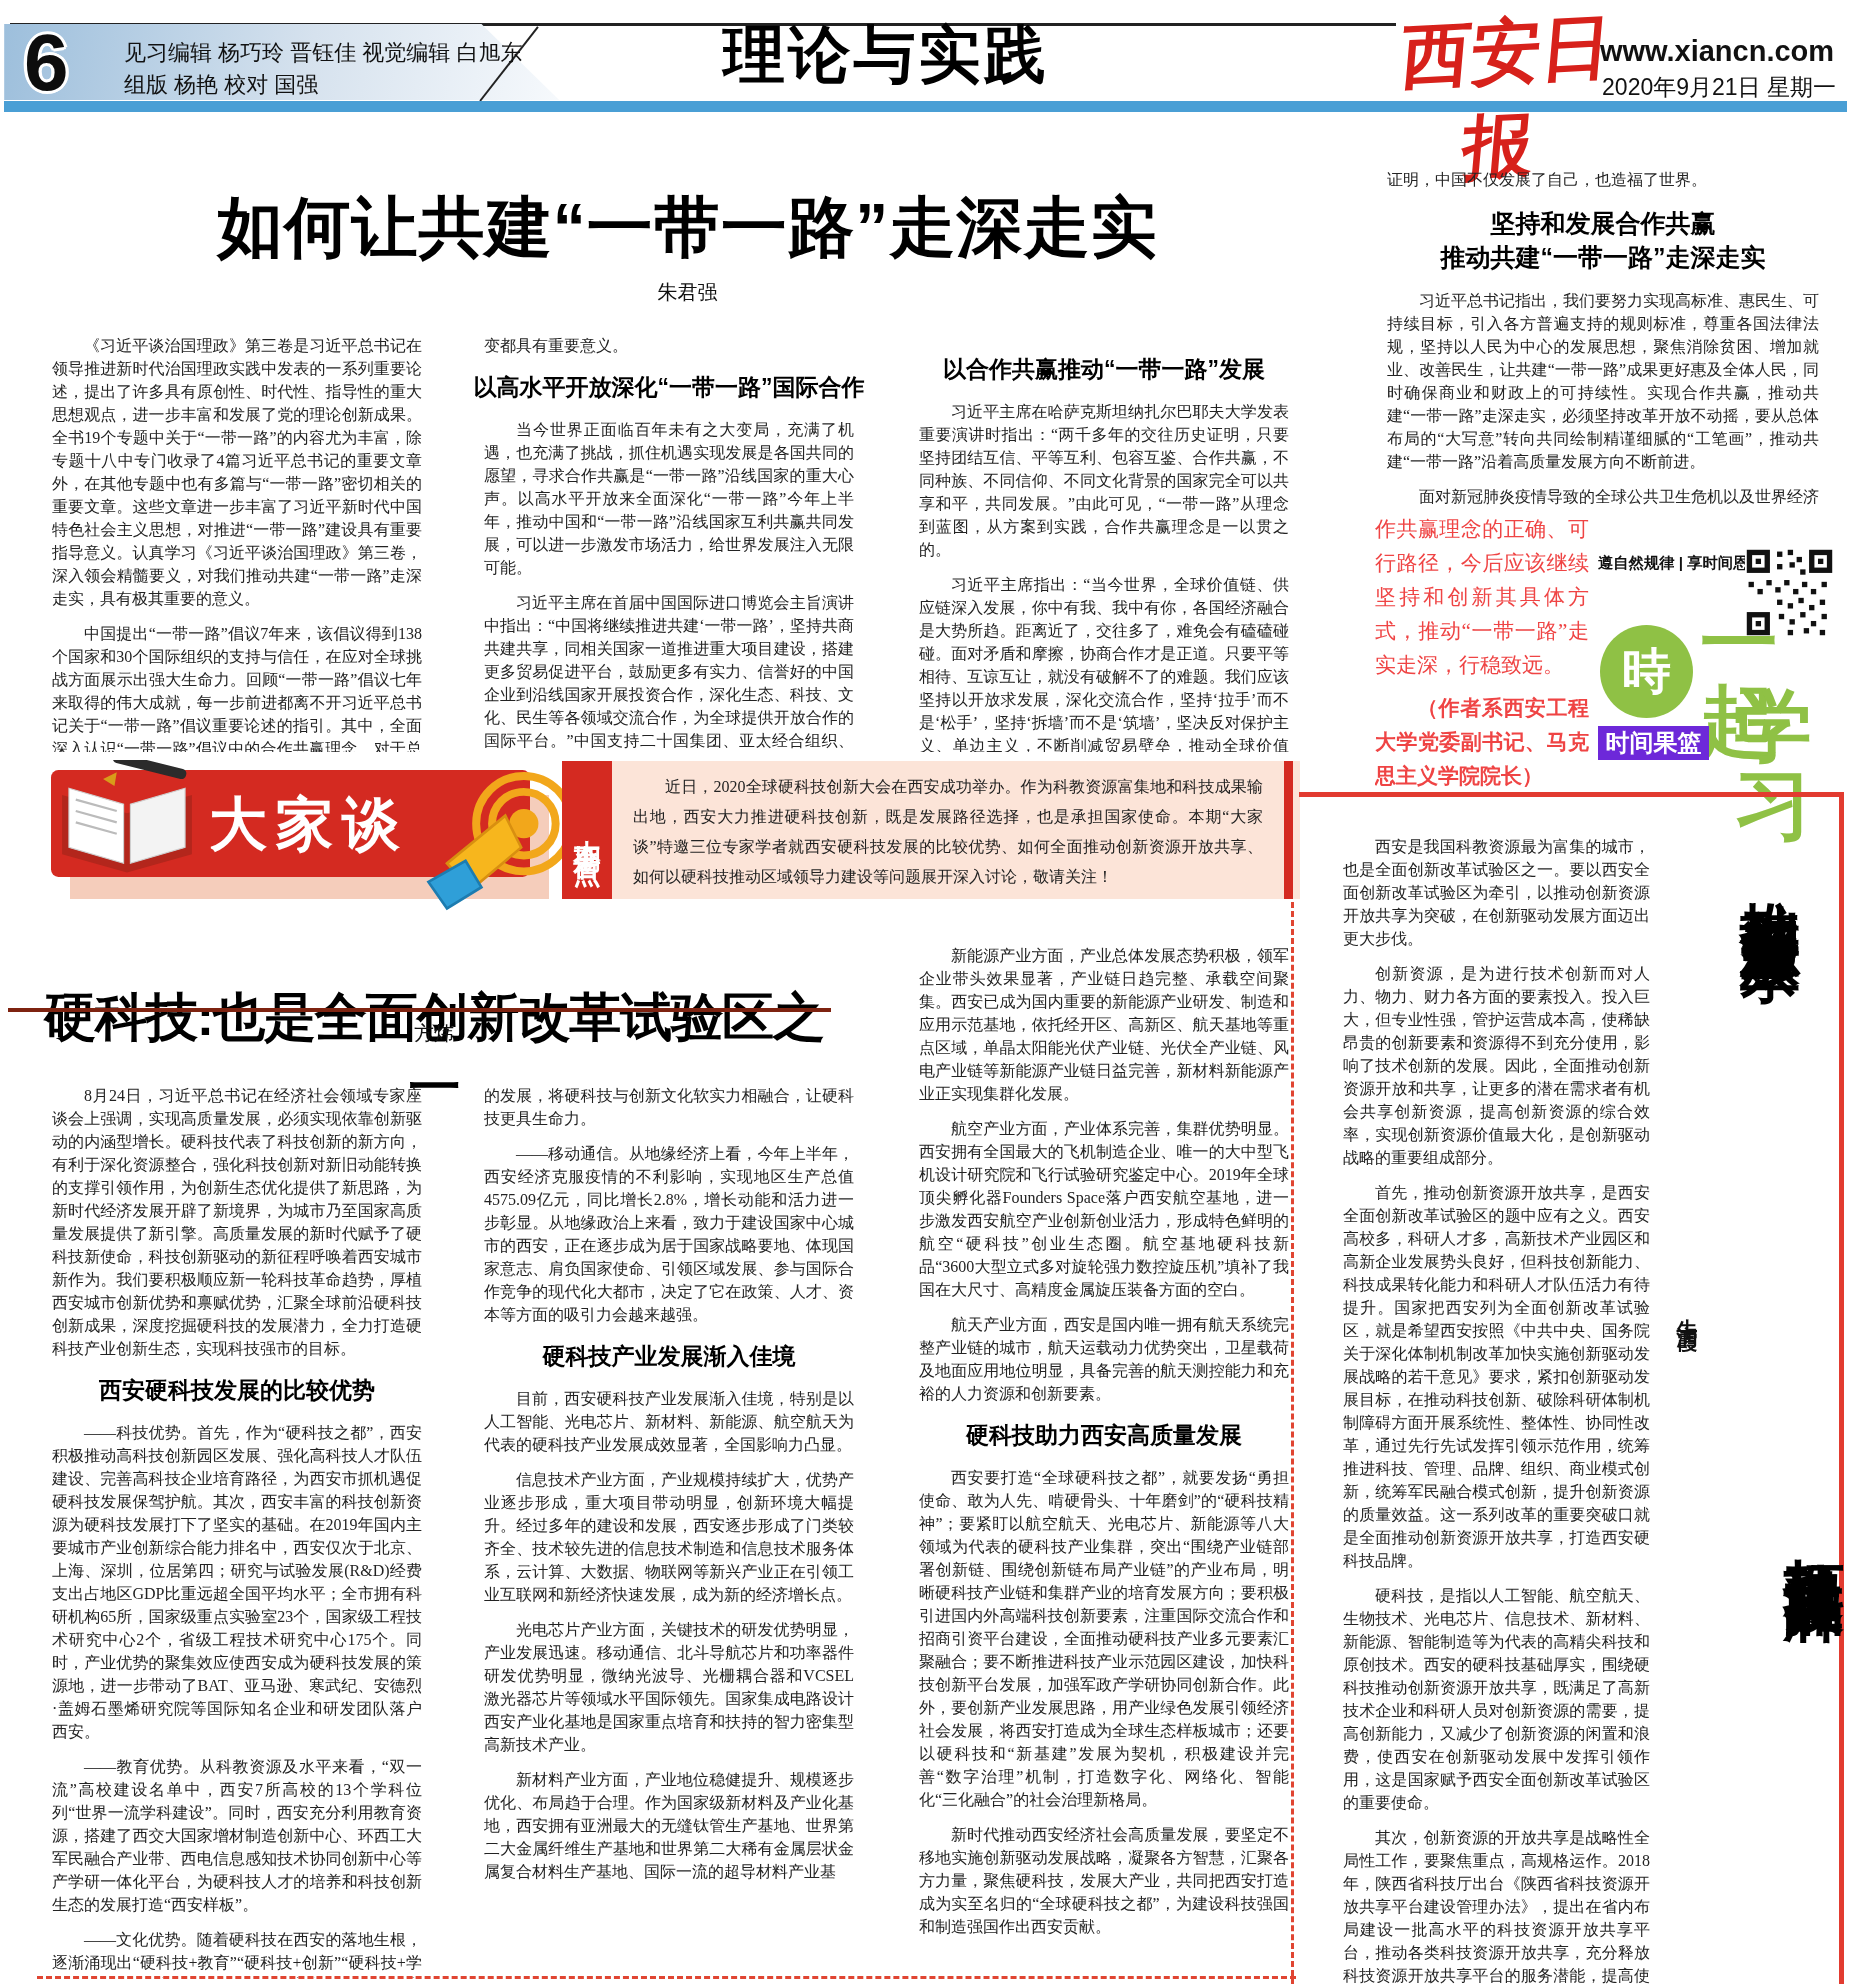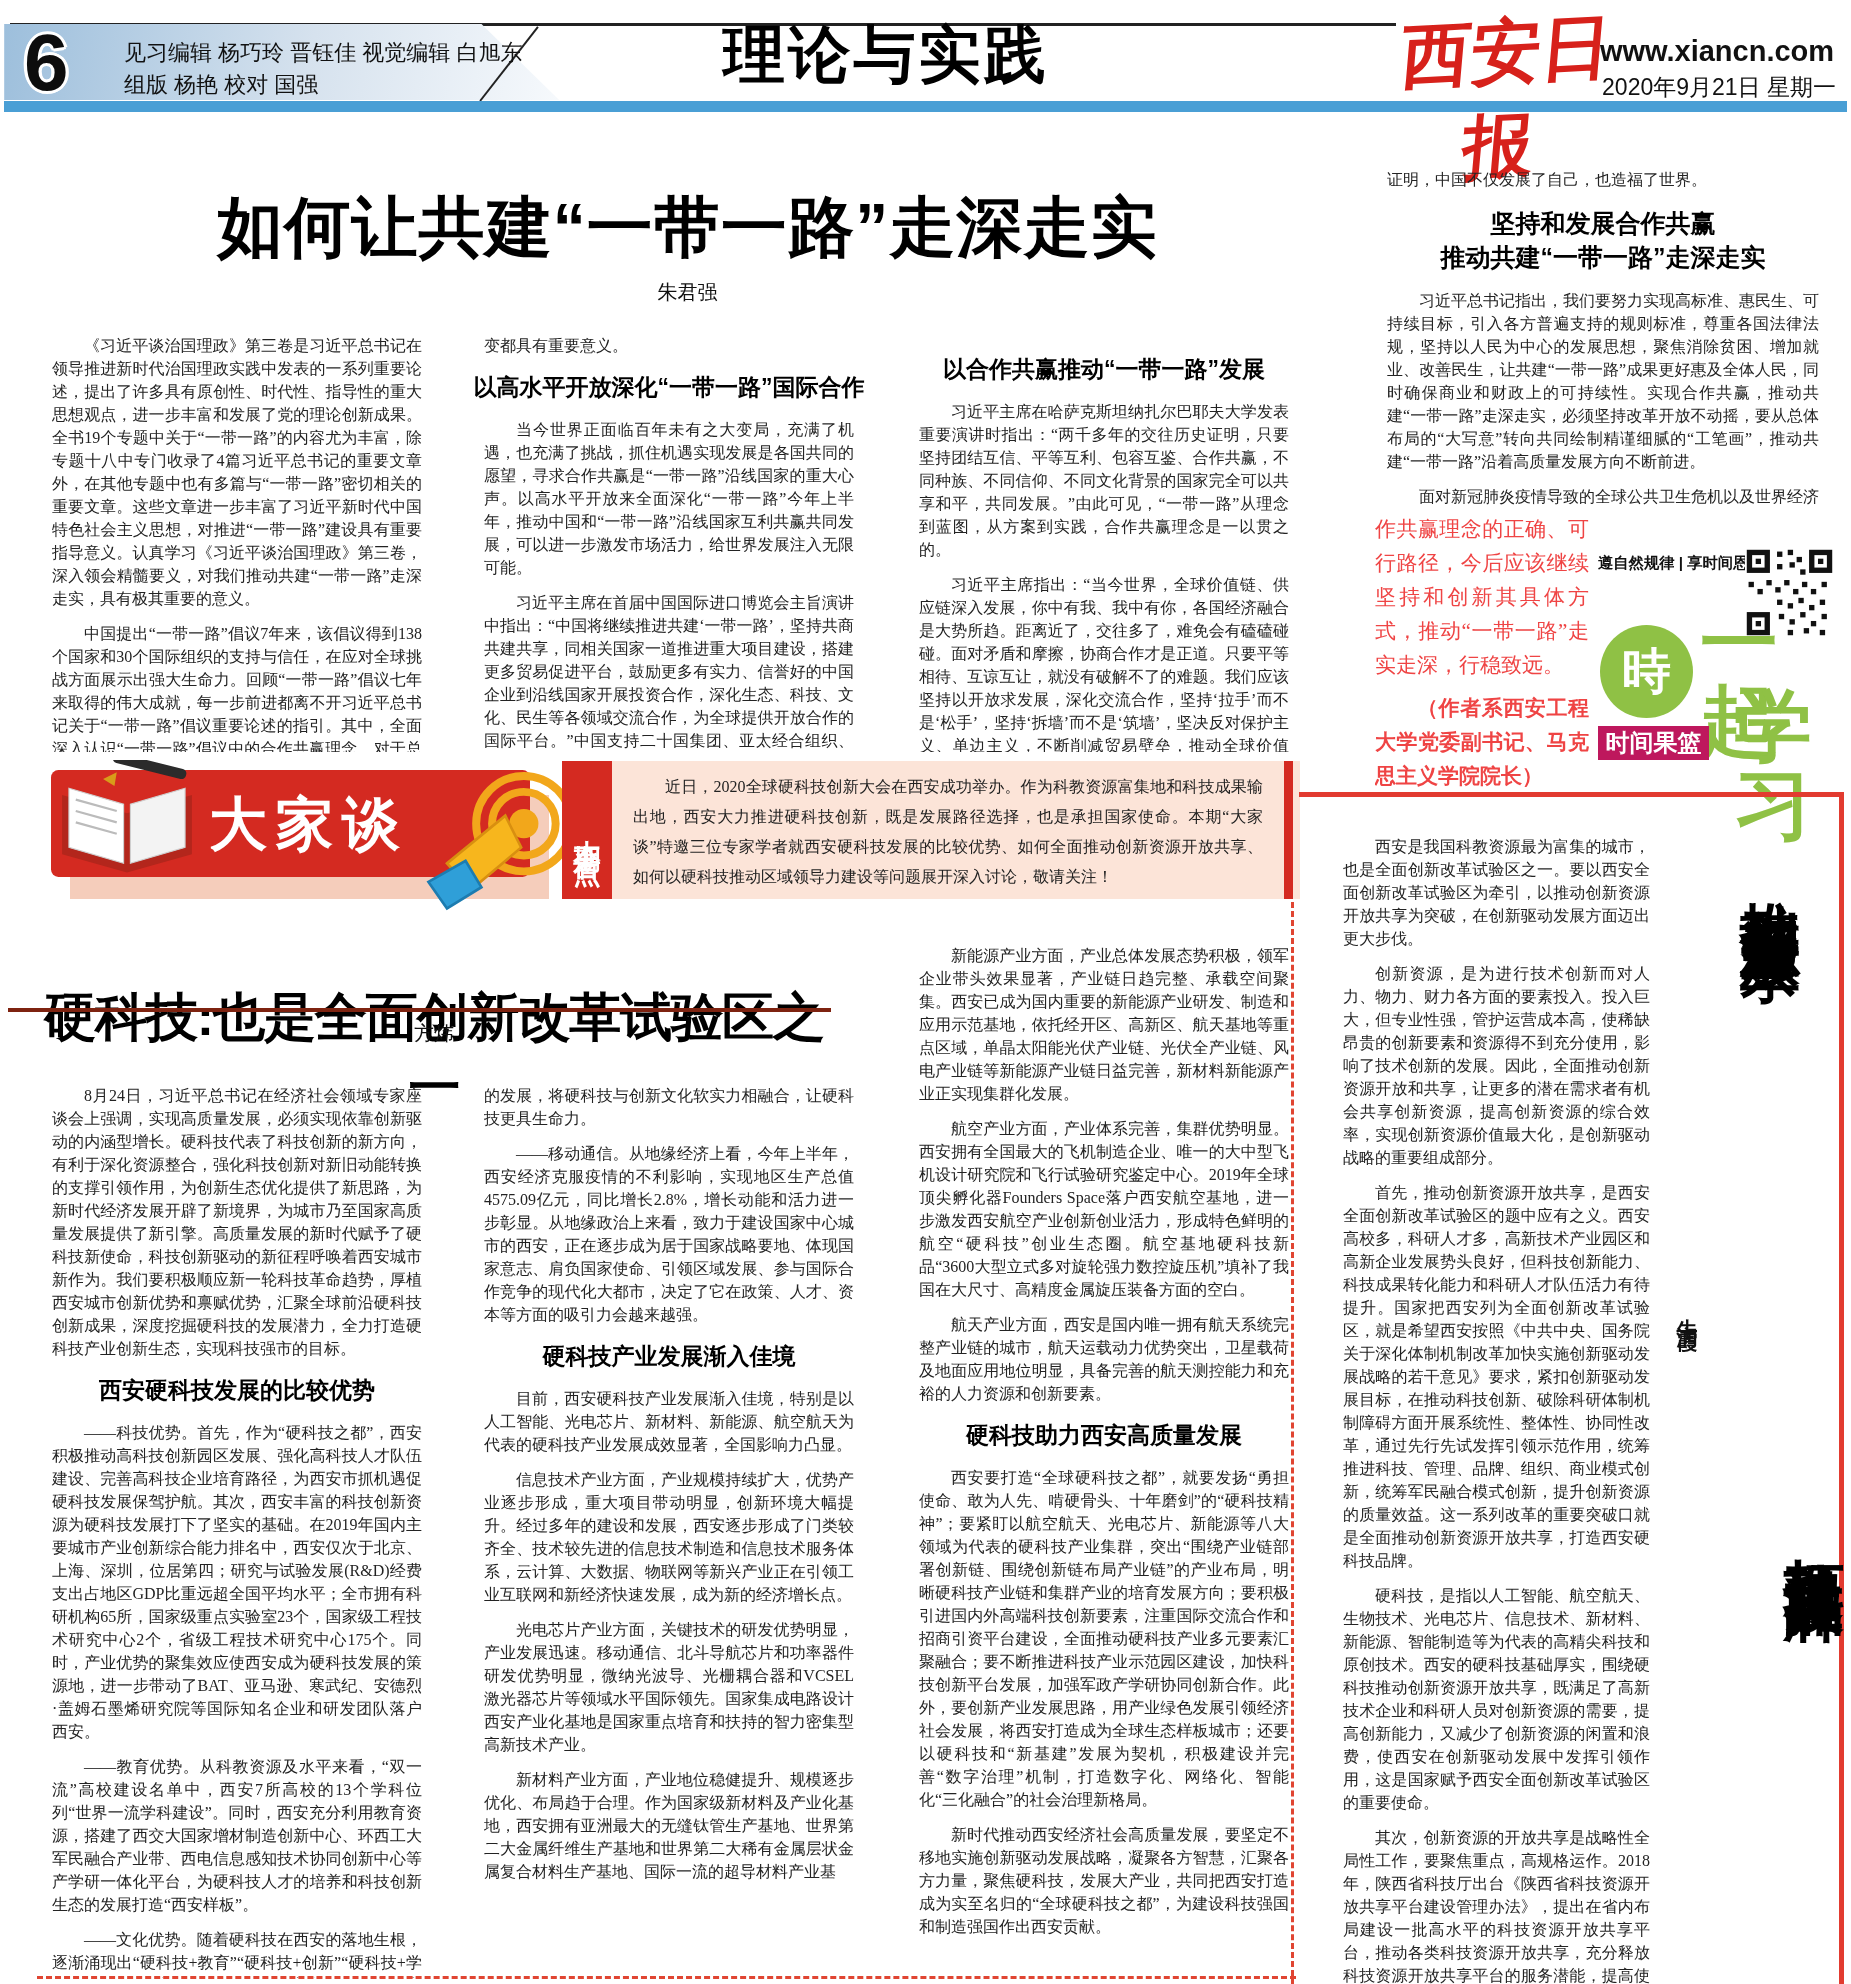--- a/index.html
+++ b/index.html
@@ -54,21 +54,21 @@
   .promo{left:1598px;top:529px;width:243px;height:249px;}
   .promo-tagline{left:0;top:24px;width:159px;font-family:"Liberation Sans",sans-serif;
     font-weight:700;font-size:15.3px;color:#111;white-space:nowrap;}
   .promo-qr{left:147px;top:19px;width:89px;height:89px;}
   .promo-circle{left:2.1px;top:96px;width:93px;height:93px;border-radius:50%;background:#8fc145;
     display:flex;align-items:center;justify-content:center;color:#fff;font-size:49px;font-weight:700;}
   .promo-big1{left:102px;top:75px;font-family:"Liberation Sans",sans-serif;font-weight:900;
     font-size:78px;color:#8fc145;letter-spacing:-3.2px;line-height:78px;}
   .promo-big2{left:136px;top:158px;font-family:"Liberation Sans",sans-serif;font-weight:900;
     font-size:78px;color:#8fc145;letter-spacing:-3.2px;line-height:78px;}
-  .promo-basket{left:0;top:197px;background:#be185d;color:#fff;font-family:"Liberation Sans",sans-serif;
+  .promo-basket{left:0;top:197px;background:#6d28d9;color:#fff;font-family:"Liberation Sans",sans-serif;
     font-weight:900;font-size:24px;padding:3.2px 7.4px;line-height:27.5px;}
 
   
   .dj-shadow{left:70px;top:795px;width:479px;height:104px;background:#f5cdbb;}
   .dj-box{left:51px;top:770px;width:479px;height:107px;background:#d42a21;border-radius:7.4px;}
   .dj-text{left:209px;top:786px;font-family:"Liberation Sans",sans-serif;font-weight:900;
     font-size:58px;color:#fff;letter-spacing:8.5px;}
   .dj-book{left:53px;top:760px;width:148px;height:127px;}
   .dj-mega{left:418px;top:768px;width:164px;height:159px;}
   .focus-label{left:562px;top:761px;width:50px;height:138px;background:#d42a21;color:#fff;

